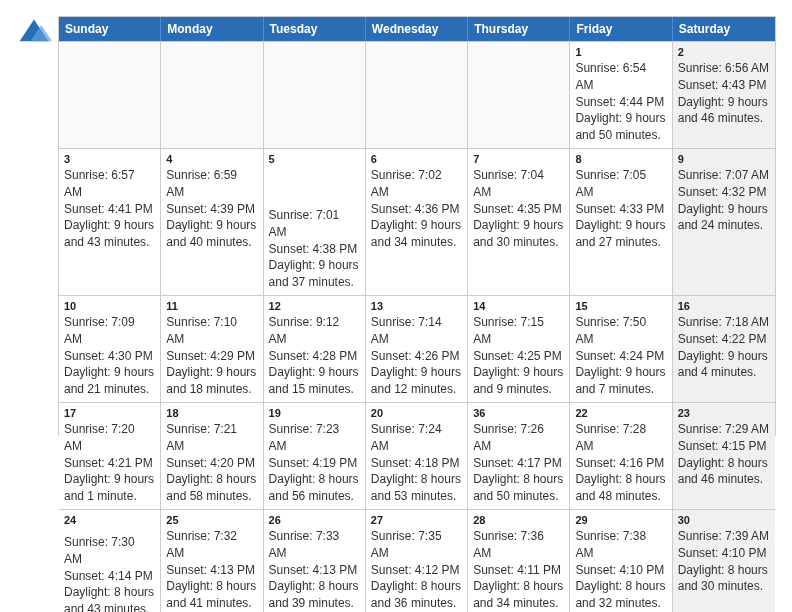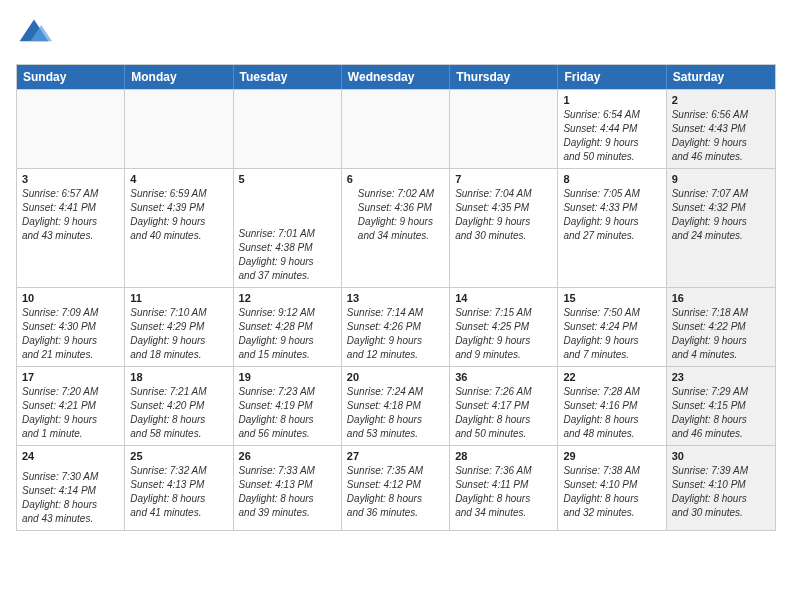--- a/index.html
+++ b/index.html
@@ -8,21 +8,21 @@
       background: #fff;
       width: 792px;
       height: 612px;
       overflow: hidden;
     }
     .page {
       width: 792px;
       height: 452px;
       padding: 16px;
       display: flex;
-      flex-direction: column;
+      flex-direction: row;
       justify-content: space-between;
     }
     .header {
       display: flex;
       justify-content: space-between;
       align-items: flex-start;
       margin-bottom: 12px;
     }
     .logo {
       display: flex;
@@ -101,24 +101,23 @@
     .cal-cell:last-child { border-right: none; }
     .cal-cell.empty { background: #f9f9f9; }
     .cal-cell.shaded { background: #f0f0f0; }
     .day-num {
       font-size: 11px;
       font-weight: bold;
       color: #222;
       margin-bottom: 2px;
     }
     .day-info {
-      font-size: 10px;
+      font-size: 12px;
       line-height: 1.4;
       color: #333;
-      font-style: italic;
     }
   </style>
 </head>
 <body>
 
 <div class="page">
   <div class="header">
     <div class="logo">
       <svg class="logo-icon" viewBox="0 0 40 40">
         <polygon points="20,4 36,28 4,28" fill="#2a6db5"></polygon>
@@ -184,21 +183,21 @@
           </div>
           <div class="cal-cell">
             <div class="day-num">5</div>
             <div class="day-info" style="white-space: pre-line; margin-top: 42px;">Sunrise: 7:01 AM
 Sunset: 4:38 PM
 Daylight: 9 hours
 and 37 minutes.</div>
           </div>
           <div class="cal-cell">
             <div class="day-num">6</div>
-            <div class="day-info" style="white-space: pre-line; margin-left: 11px;">Sunrise: 7:02 AM
+            <div class="day-info" style="white-space: pre-line;">Sunrise: 7:02 AM
 Sunset: 4:36 PM
 Daylight: 9 hours
 and 34 minutes.</div>
           </div>
           <div class="cal-cell">
             <div class="day-num">7</div>
             <div class="day-info" style="white-space: pre-line;">Sunrise: 7:04 AM
 Sunset: 4:35 PM
 Daylight: 9 hours
 and 30 minutes.</div>

